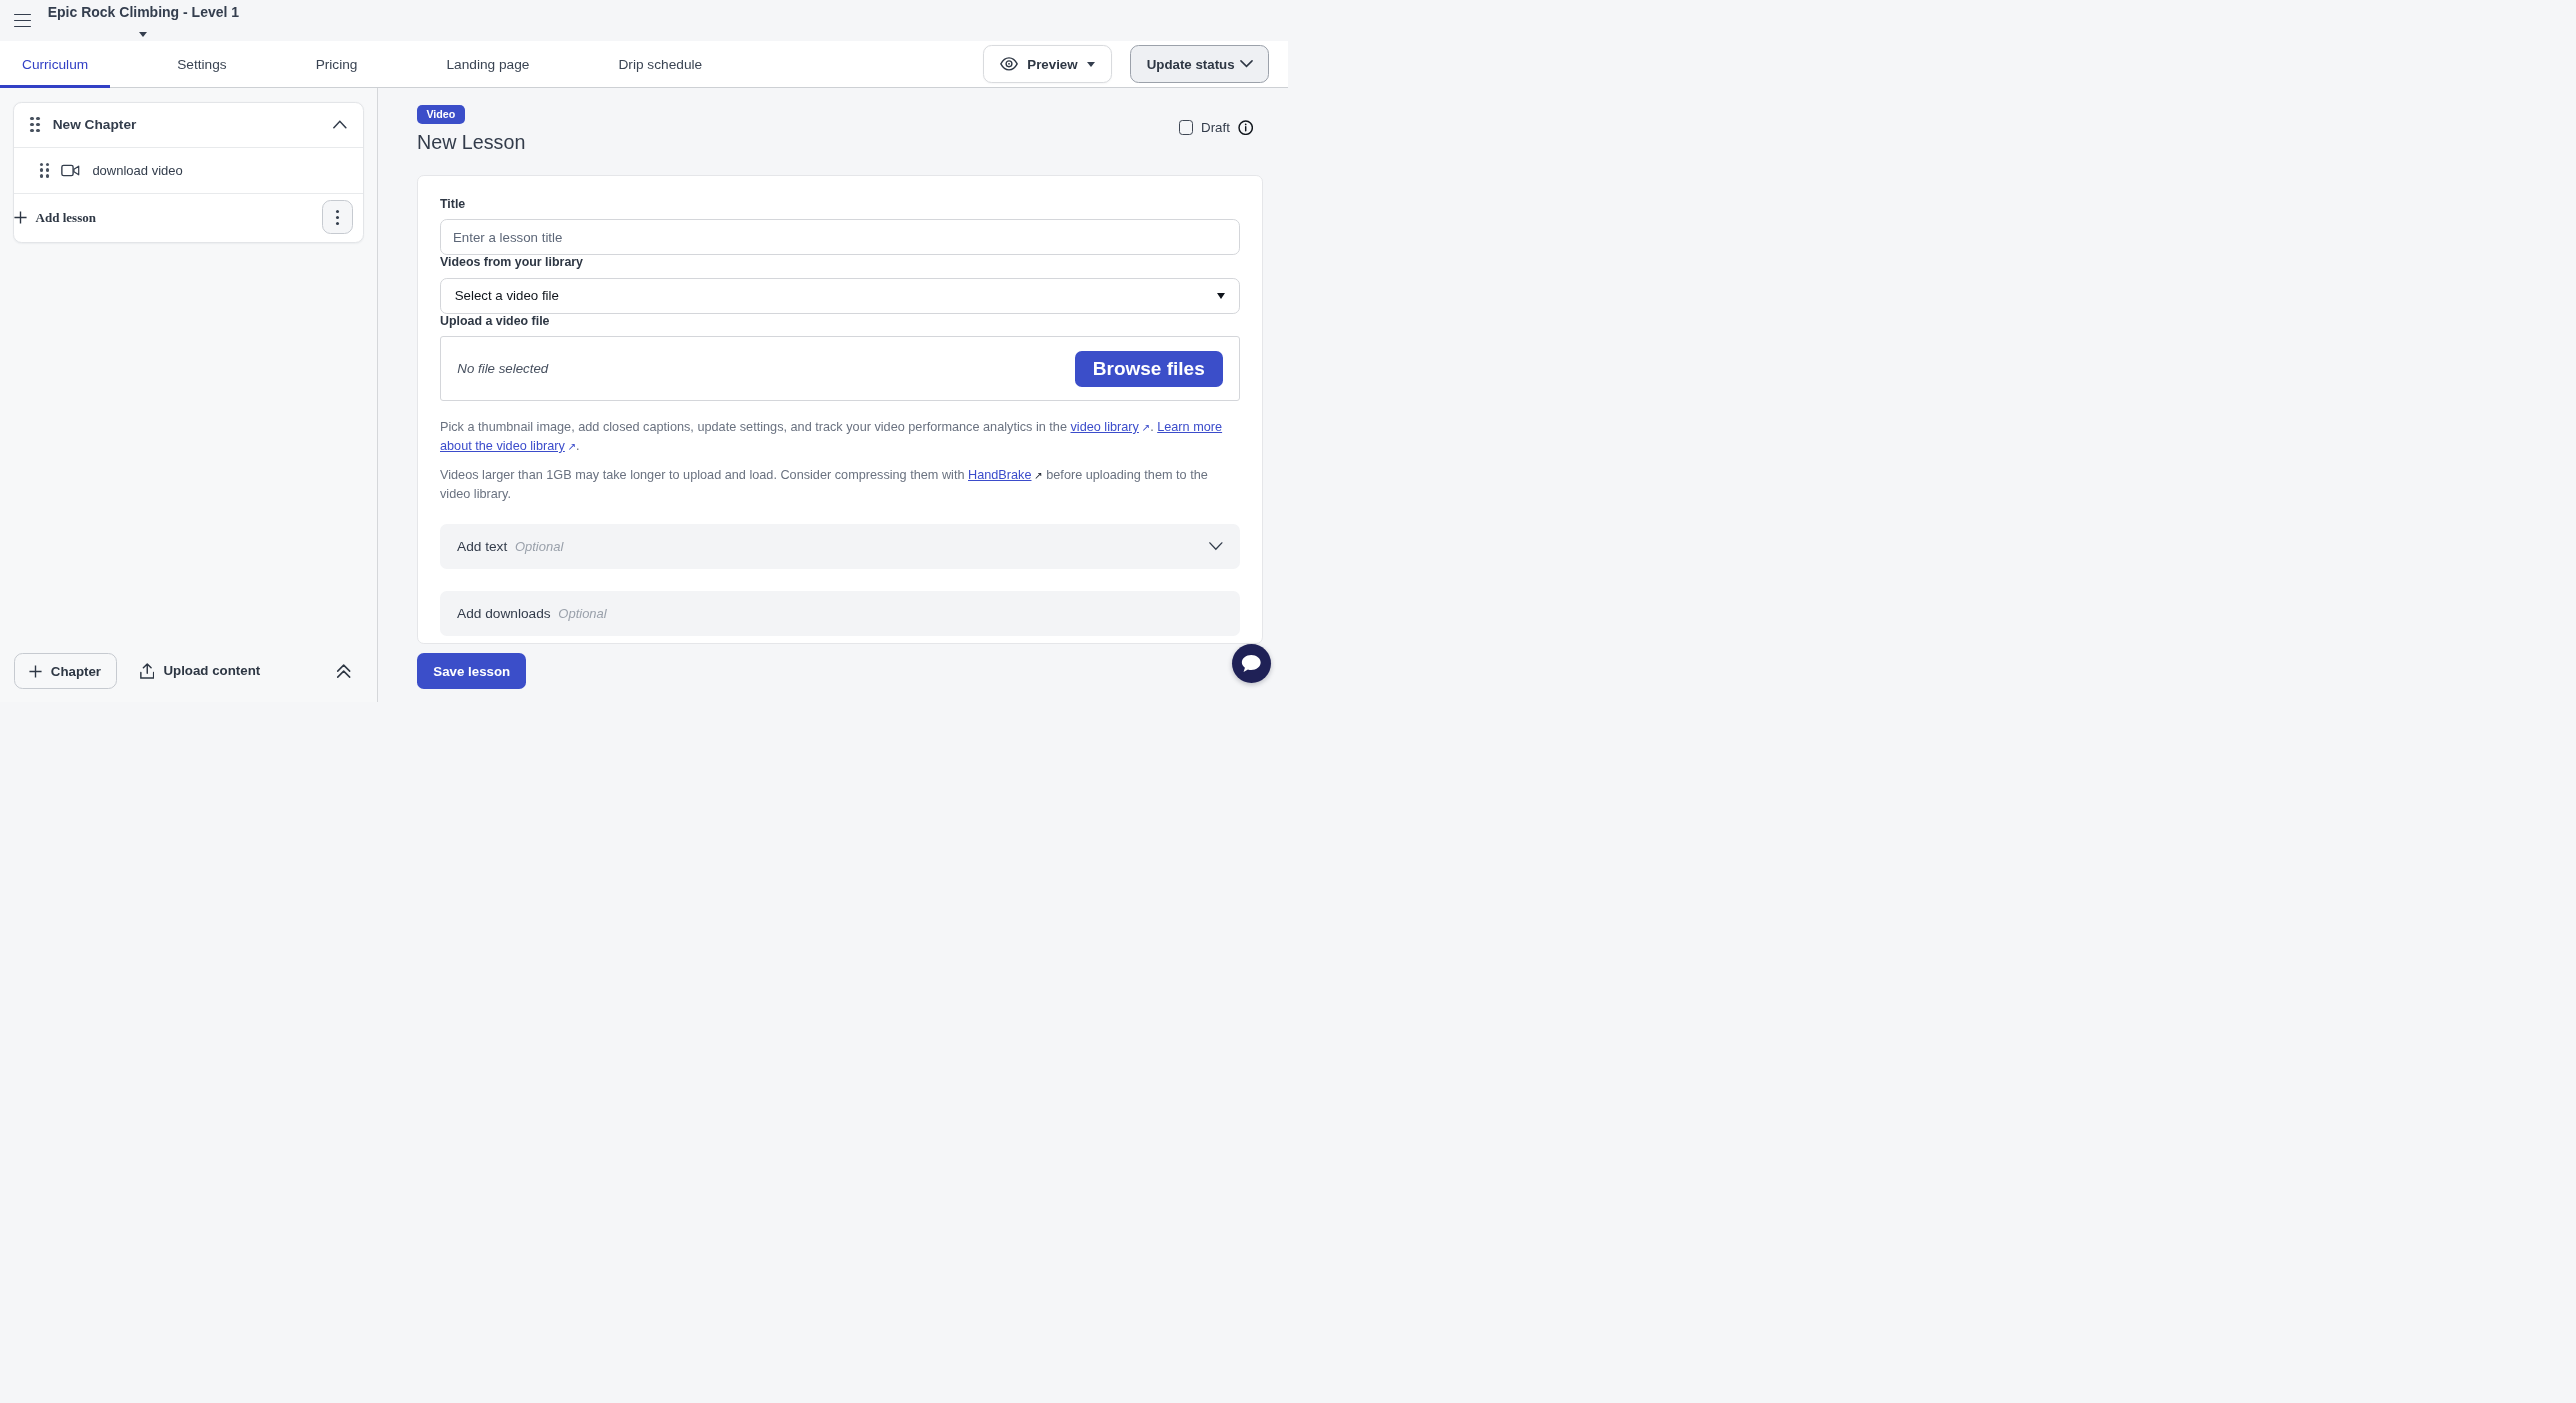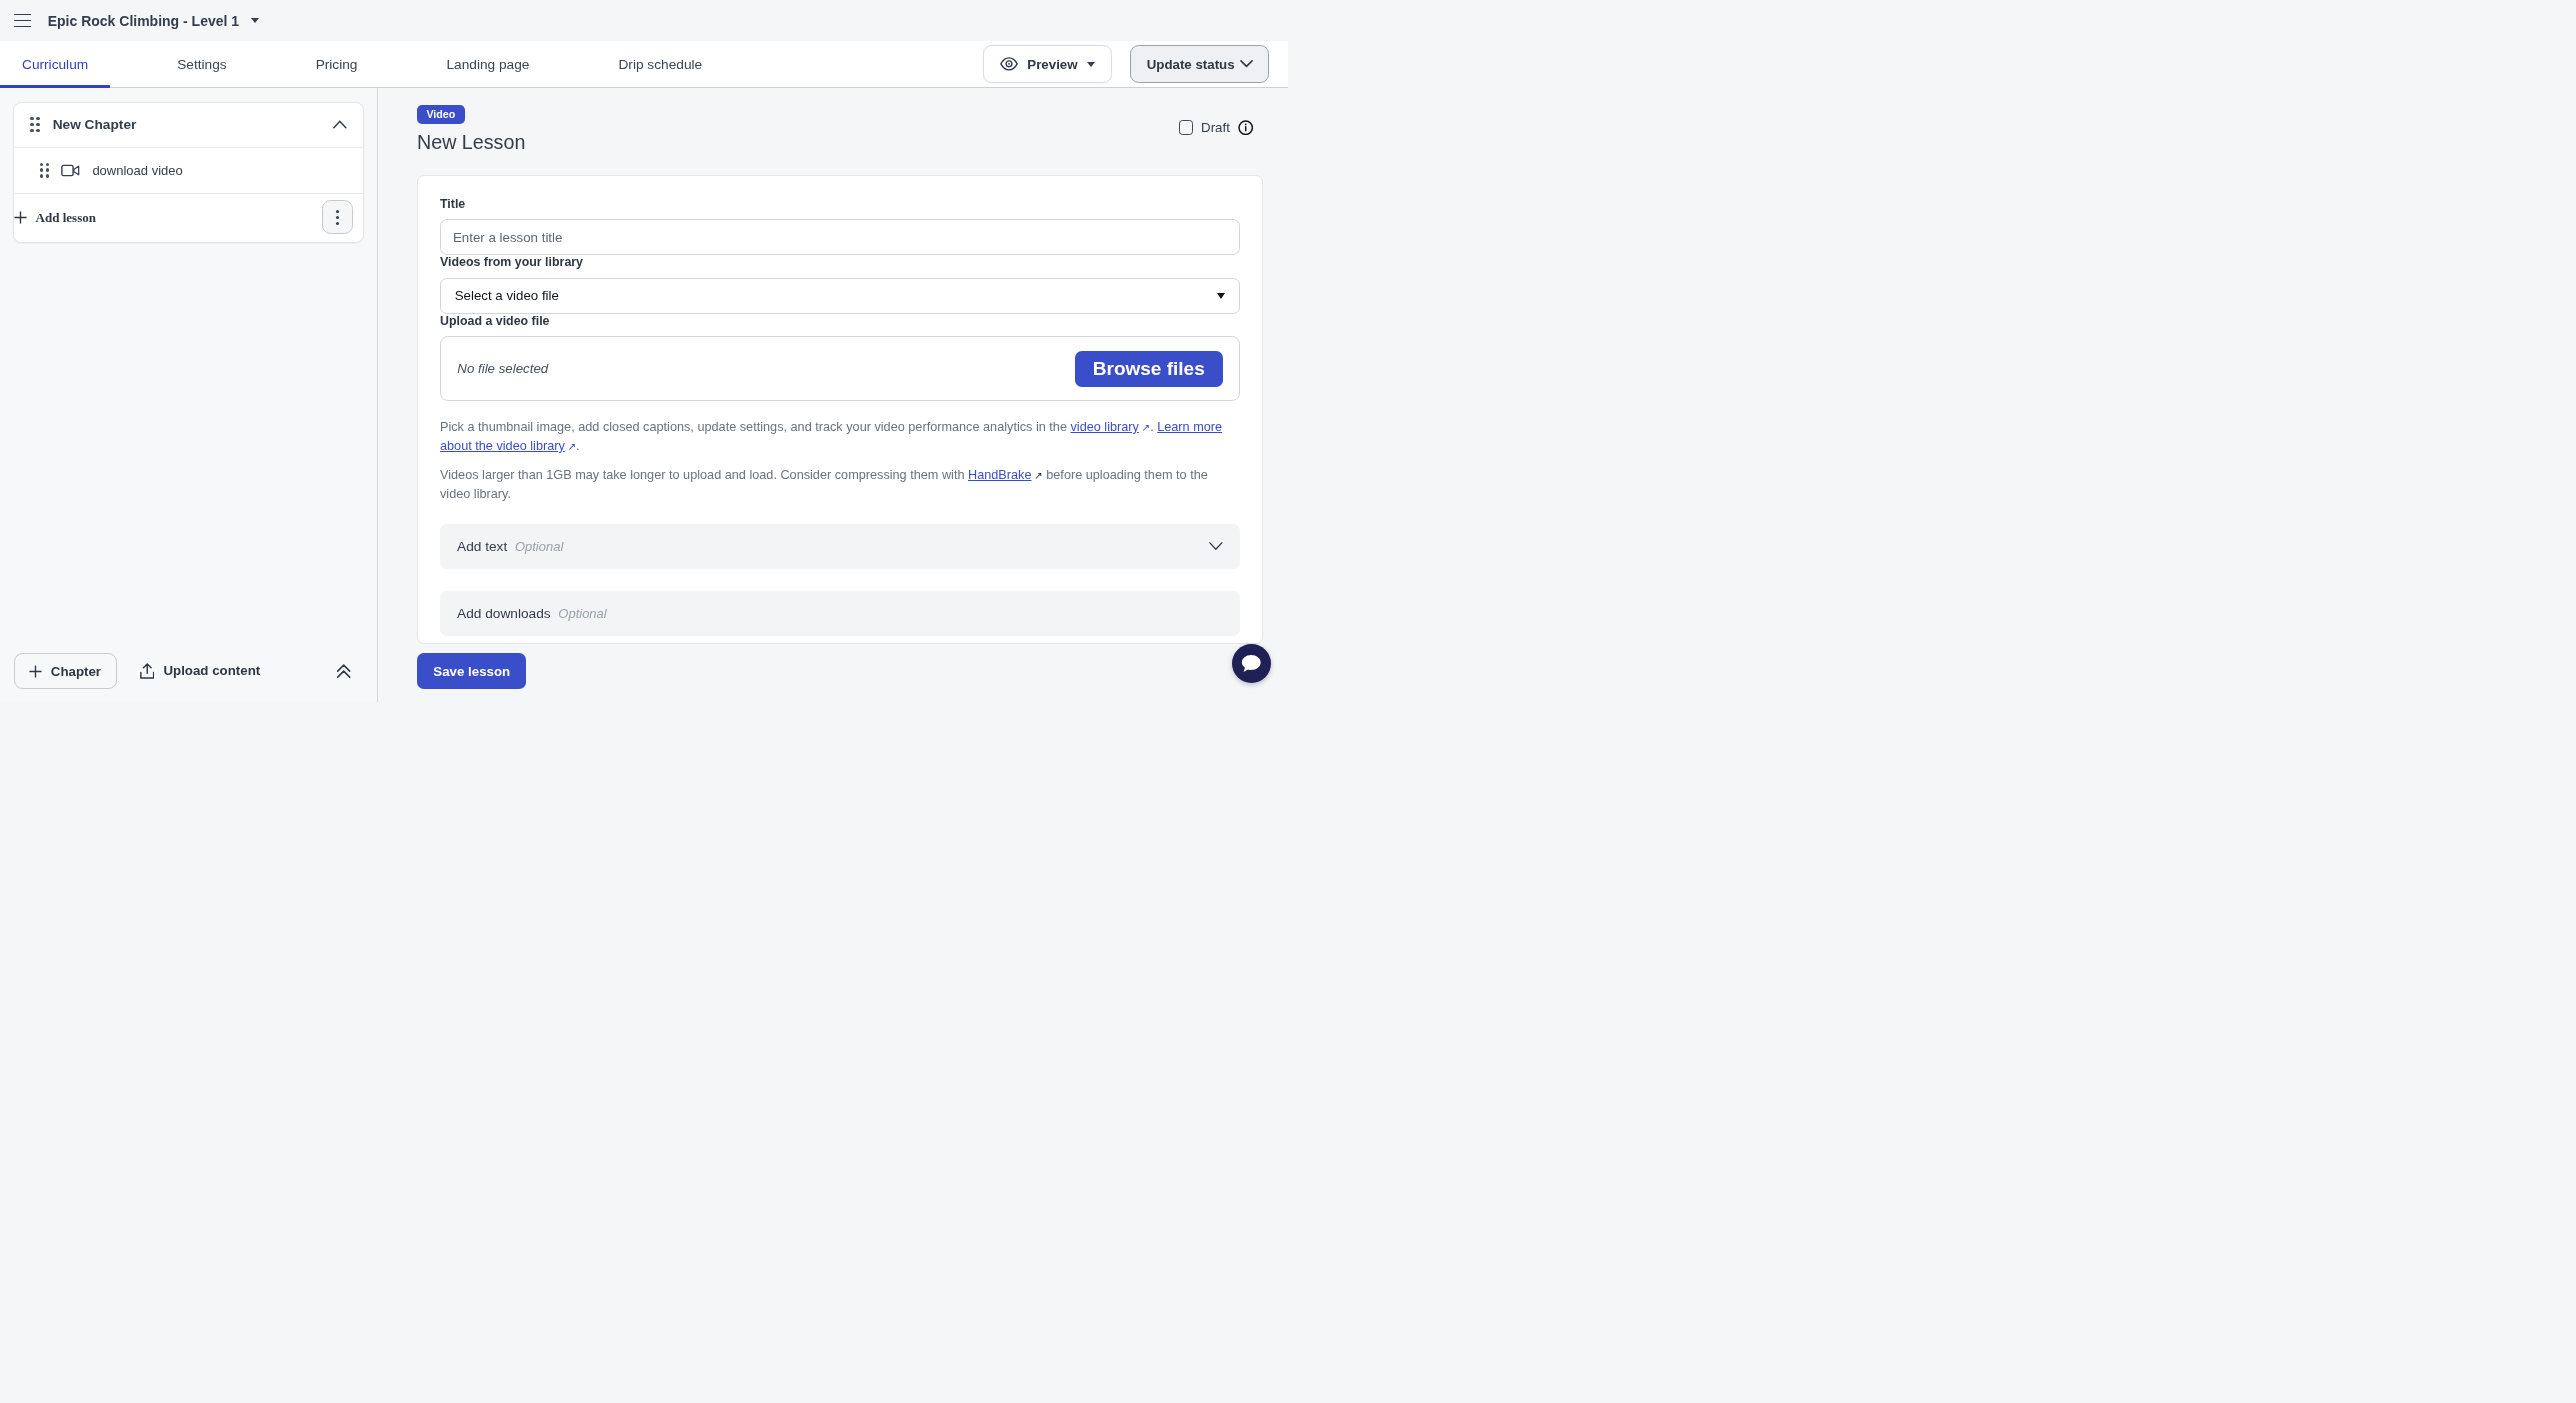--- a/index.html
+++ b/index.html
@@ -11,21 +11,21 @@
   }
   svg { display:block; }
 
   
   .topbar {
     height:41px; background:#f5f6f8;
     display:flex; align-items:center; padding:0 13.7px;
   }
   .hamburger { width:17px; height:13.7px; display:flex; flex-direction:column; justify-content:space-between; cursor:pointer; }
   .hamburger span { height:1.7px; background:#343e4e; border-radius:0.9px; }
-  .course-switch { display:flex; align-items:center; gap:12px; margin-left:17px; cursor:pointer; }
+  .course-switch { display:flex; align-items:center; gap:12px; margin-left:17px; cursor:pointer;flex-direction:column; }
   .course-title { font-size:14px; font-weight:700; color:#343e4e; }
   .caret-down { width:0; height:0; border-left:4.3px solid transparent; border-right:4.3px solid transparent; border-top:5.1px solid #343e4e; }
 
   
   .navbar {
     height:47px; background:#ffffff; border-bottom:0.9px solid #cdd0d4;
     display:flex; align-items:stretch; position:relative;
   }
   .tabs { display:flex;gap:45px; }
   .tab {
@@ -117,21 +117,21 @@
     background:#fff; outline:none;
   }
   .text-input::placeholder { color:#5d6778; opacity:1; }
   .select-box {
     width:100%; height:36px; border:0.9px solid #d4d6da; border-radius:6.8px;
     display:flex; align-items:center; padding:0 13.7px; cursor:pointer; background:#fff;
   }
   .select-value { font-size:13.3px; color:#10151c; }
   .select-caret { margin-left:auto; width:0; height:0; border-left:4.3px solid transparent; border-right:4.3px solid transparent; border-top:6px solid #10151c; }
   .upload-box {
-    width:100%; height:65px; border:0.9px solid #d4d6da; border-radius:8px;
+    width:100%; height:65px; border:0.9px solid #d4d6da; border-radius:3px;
     display:flex; align-items:center; padding:0 16.3px; background:#fff;
   }
   .no-file { font-style:italic; font-size:13.3px; color:#47505f; }
   .btn-browse {
     margin-left:auto; background:#3b4ec9; color:#fff; border:none; border-radius:6.8px;
     height:36px; padding:0 18px; font-size:19px; font-weight:700; cursor:pointer;
     font-family:"Liberation Sans", sans-serif;
   }
   .help-text { font-size:12.7px; line-height:19px; color:#6a7280; margin-top:17px; }
   .help-text + .help-text { margin-top:9.4px; }

